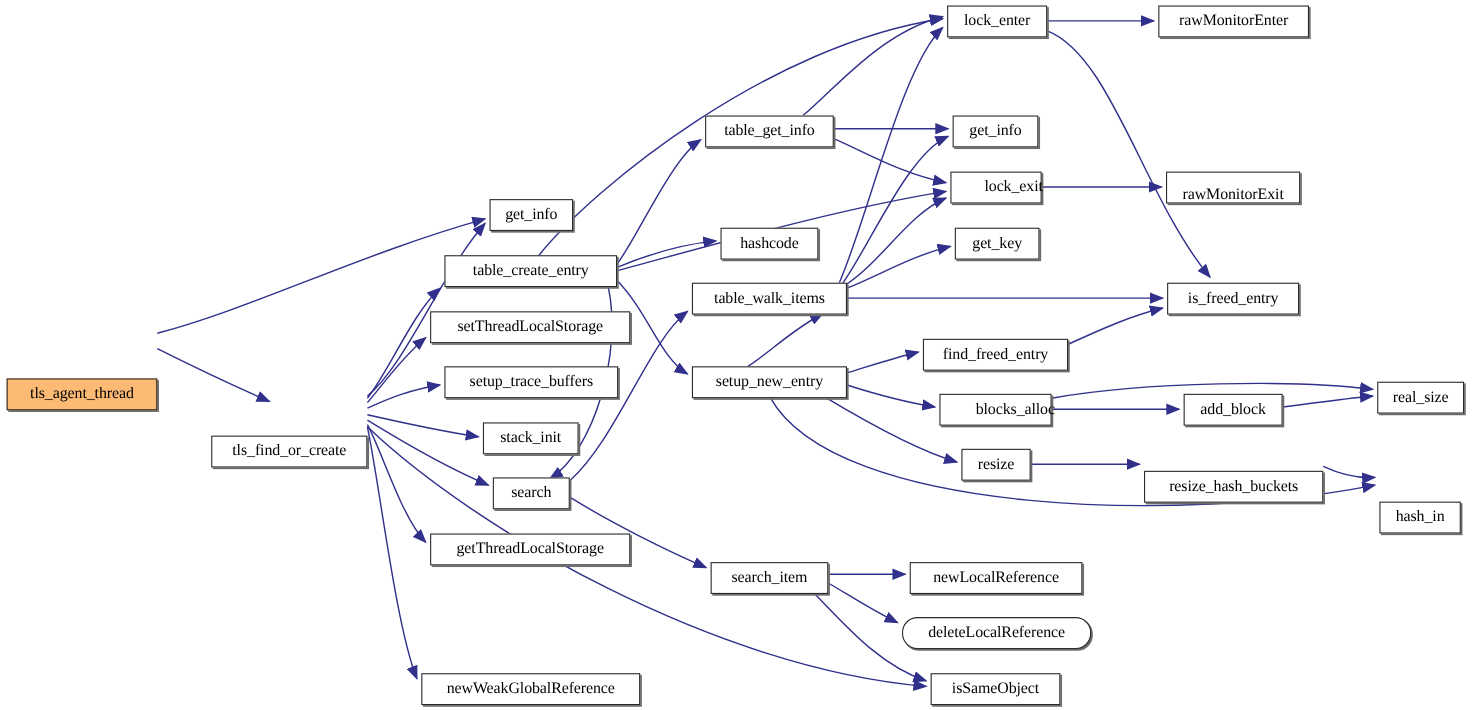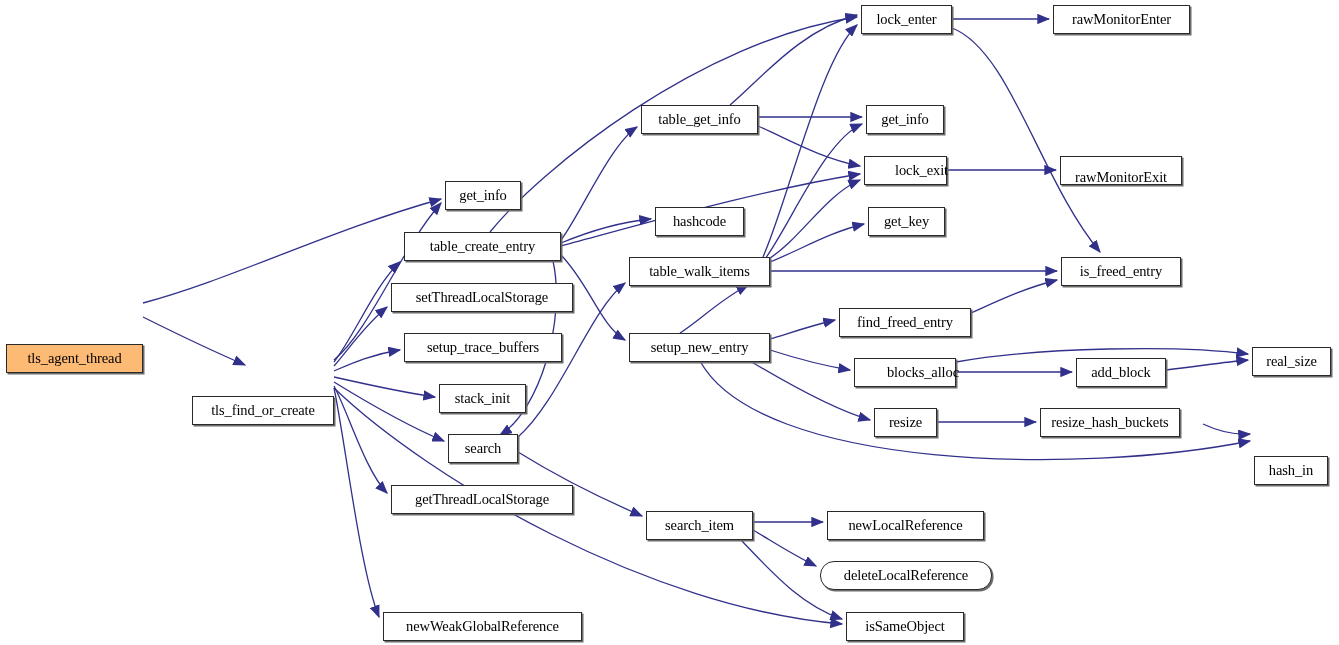--- a/index.html
+++ b/index.html
@@ -188,21 +188,21 @@
       </div>
       <div class="node" style="left: 1060px; top: 156px; width: 122px; align-items: flex-end;">
         <span class="label">rawMonitorExit</span>
       </div>
       <div class="node" style="left: 1061px; top: 257px; width: 120px;">
         <span class="label">is_freed_entry</span>
       </div>
       <div class="node" style="left: 1076px; top: 358px; width: 90px;">
         <span class="label">add_block</span>
       </div>
-      <div class="node" style="left: 1040px; top: 408px; width: 140px;">
+      <div class="node" style="left: 1040px; top: 428px; width: 163px;">
         <span class="label">resize_hash_buckets</span>
       </div>
       <div class="node" style="left: 1252px; top: 347px; width: 79px;">
         <span class="label">real_size</span>
       </div>
       <div class="node" style="left: 1254px; top: 424px; width: 74px; margin-top: 32px;">
         <span class="label">hash_in</span>
       </div>
     </div>
 </div>

